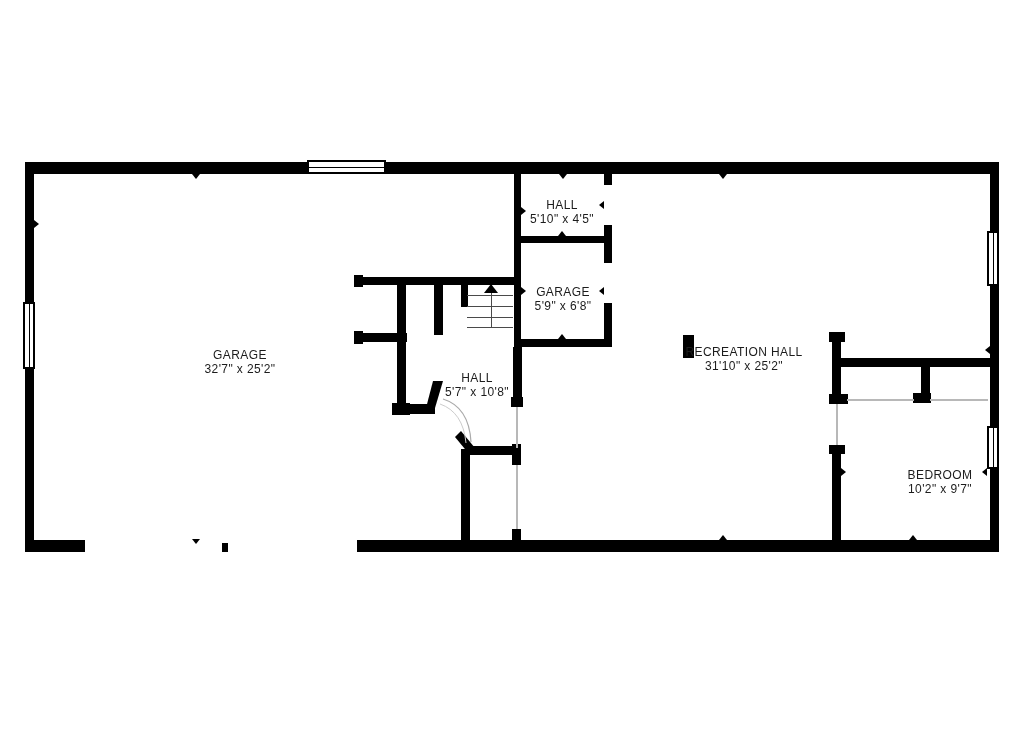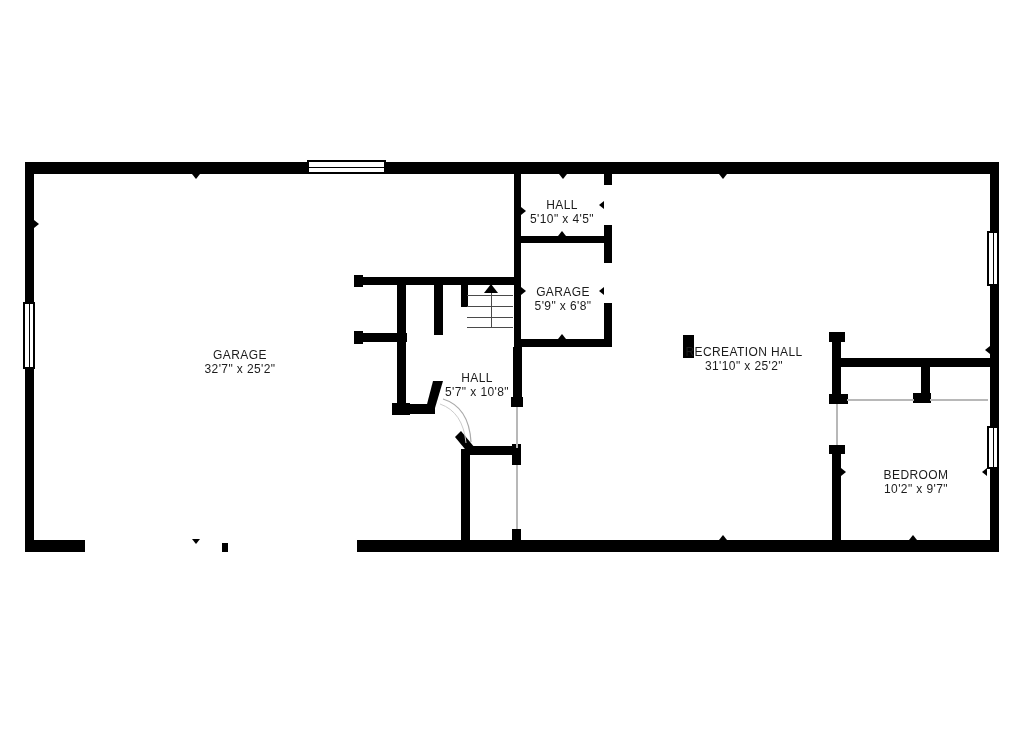--- a/index.html
+++ b/index.html
@@ -124,17 +124,17 @@
       <div>5'9" x 6'8"</div>
     </div>
     <div class="room-label" style="left: 477px; top: 385px;">
       <div>HALL</div>
       <div>5'7" x 10'8"</div>
     </div>
     <div class="room-label" style="left: 744px; top: 359px;">
       <div>RECREATION HALL</div>
       <div>31'10" x 25'2"</div>
     </div>
-    <div class="room-label" style="left: 916px; top: 482px;">
+    <div class="room-label" style="left: 940px; top: 482px;">
       <div>BEDROOM</div>
       <div>10'2" x 9'7"</div>
     </div>
   </div>
 
 </body></html>

